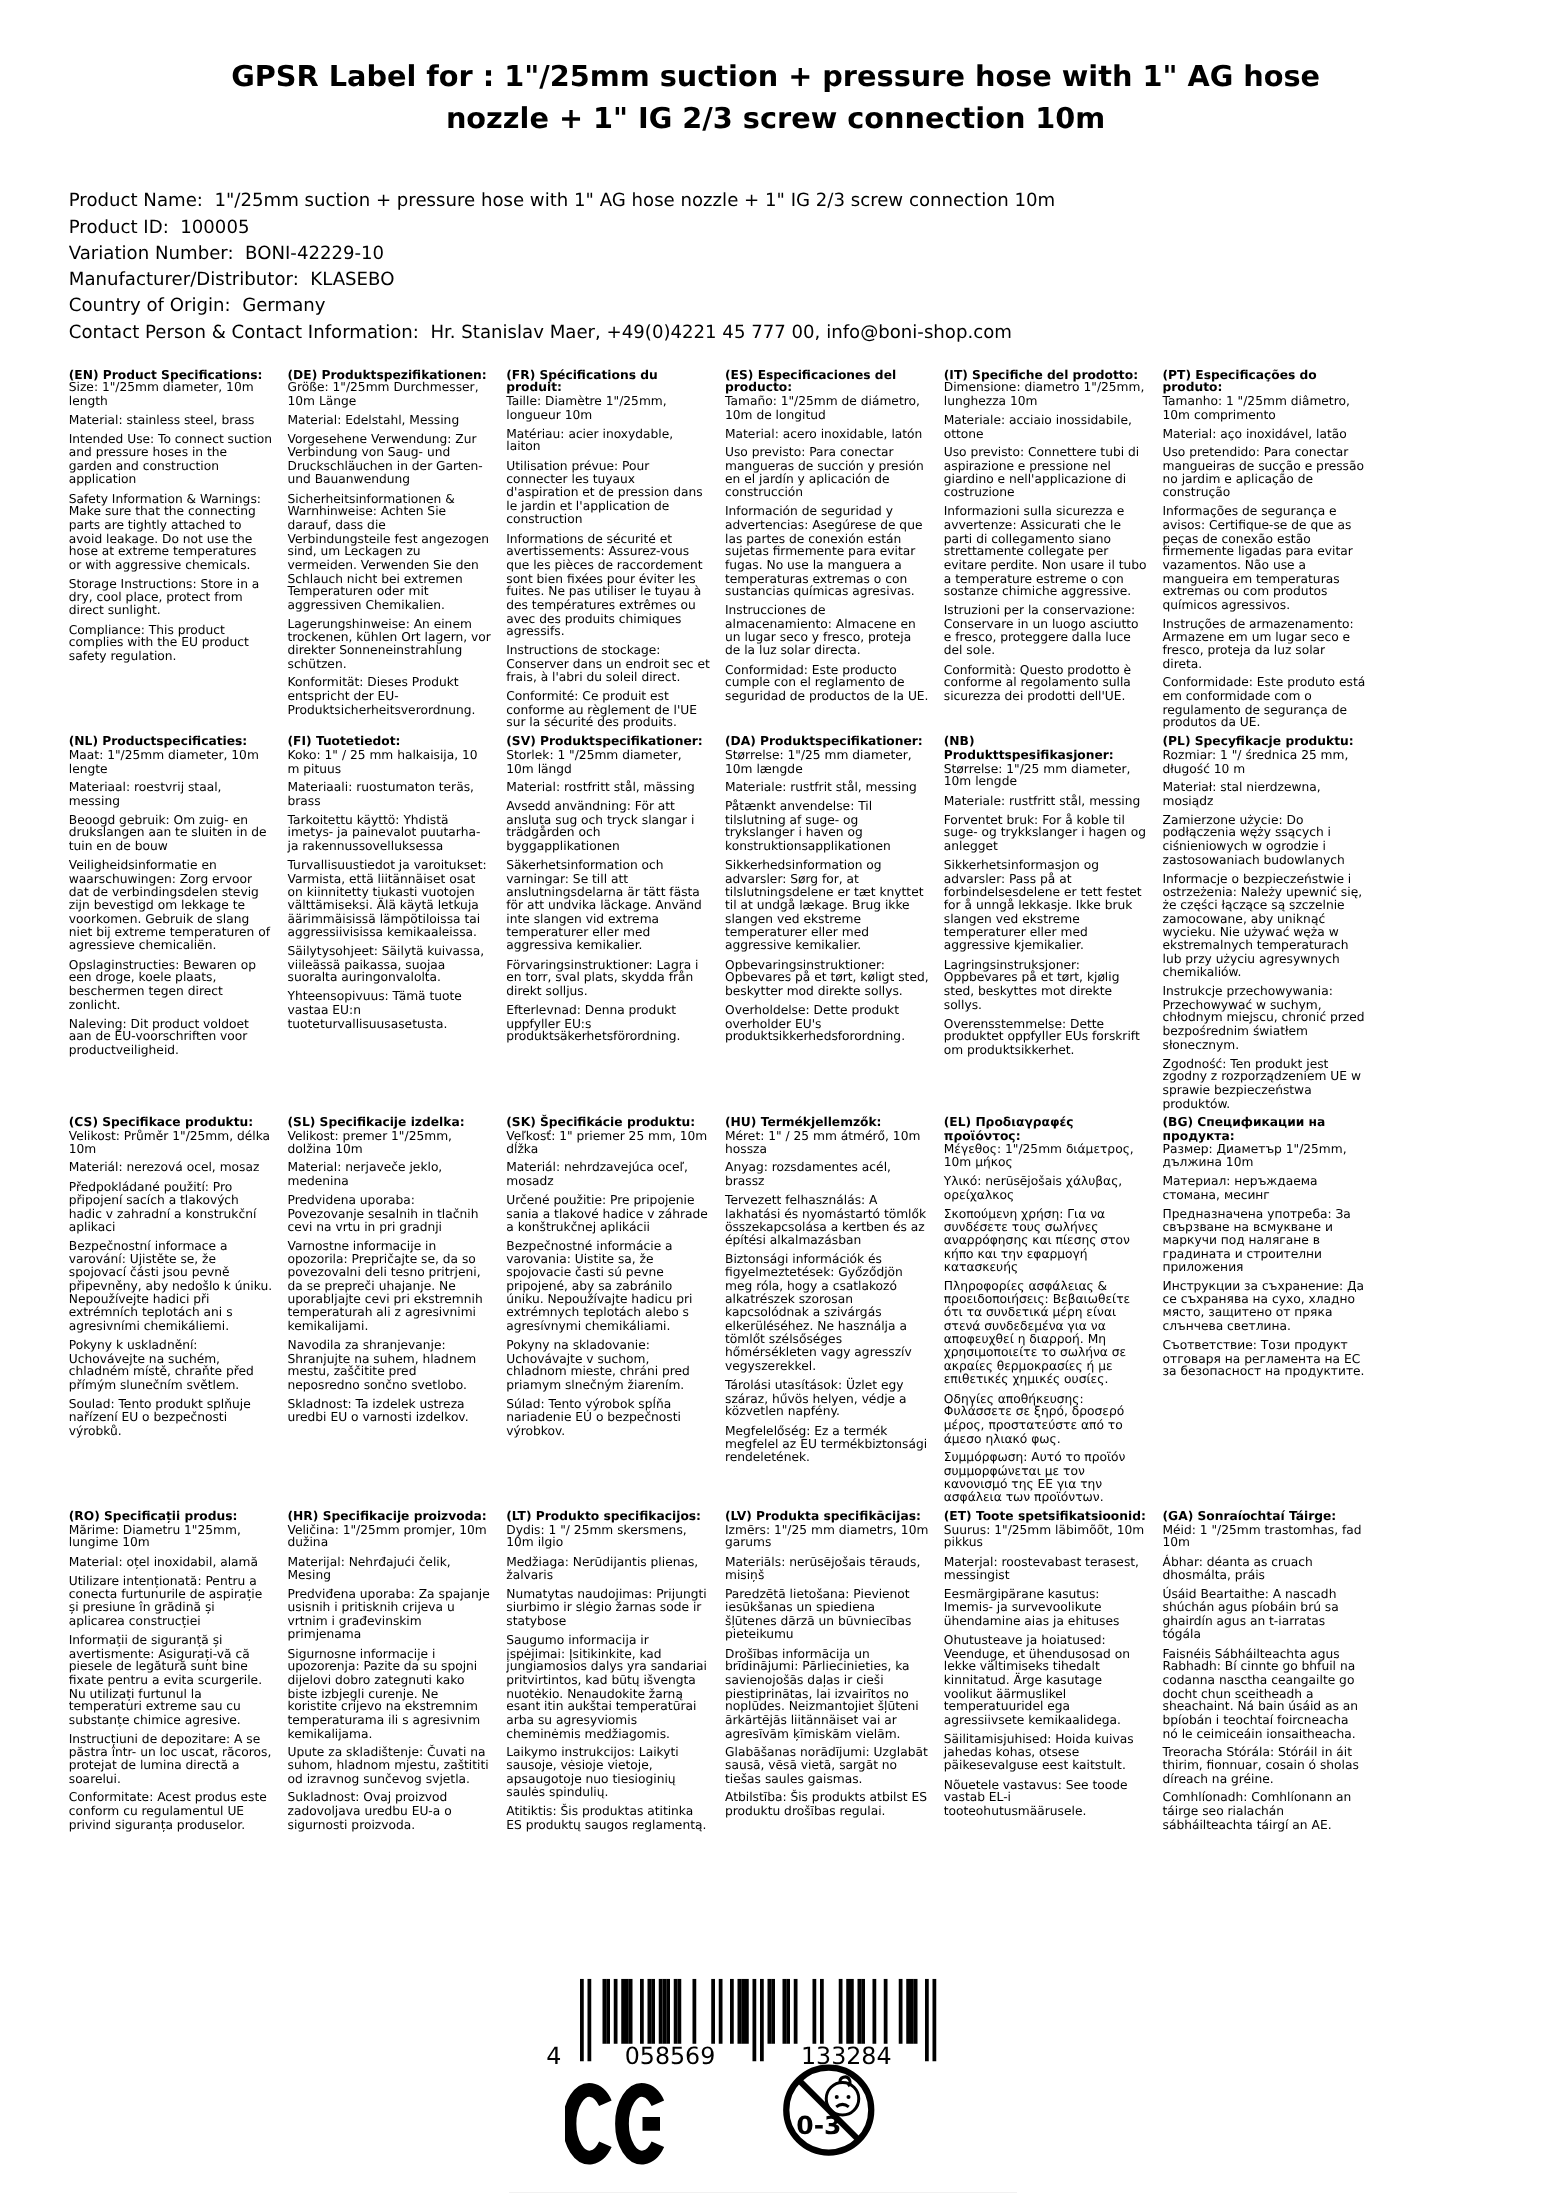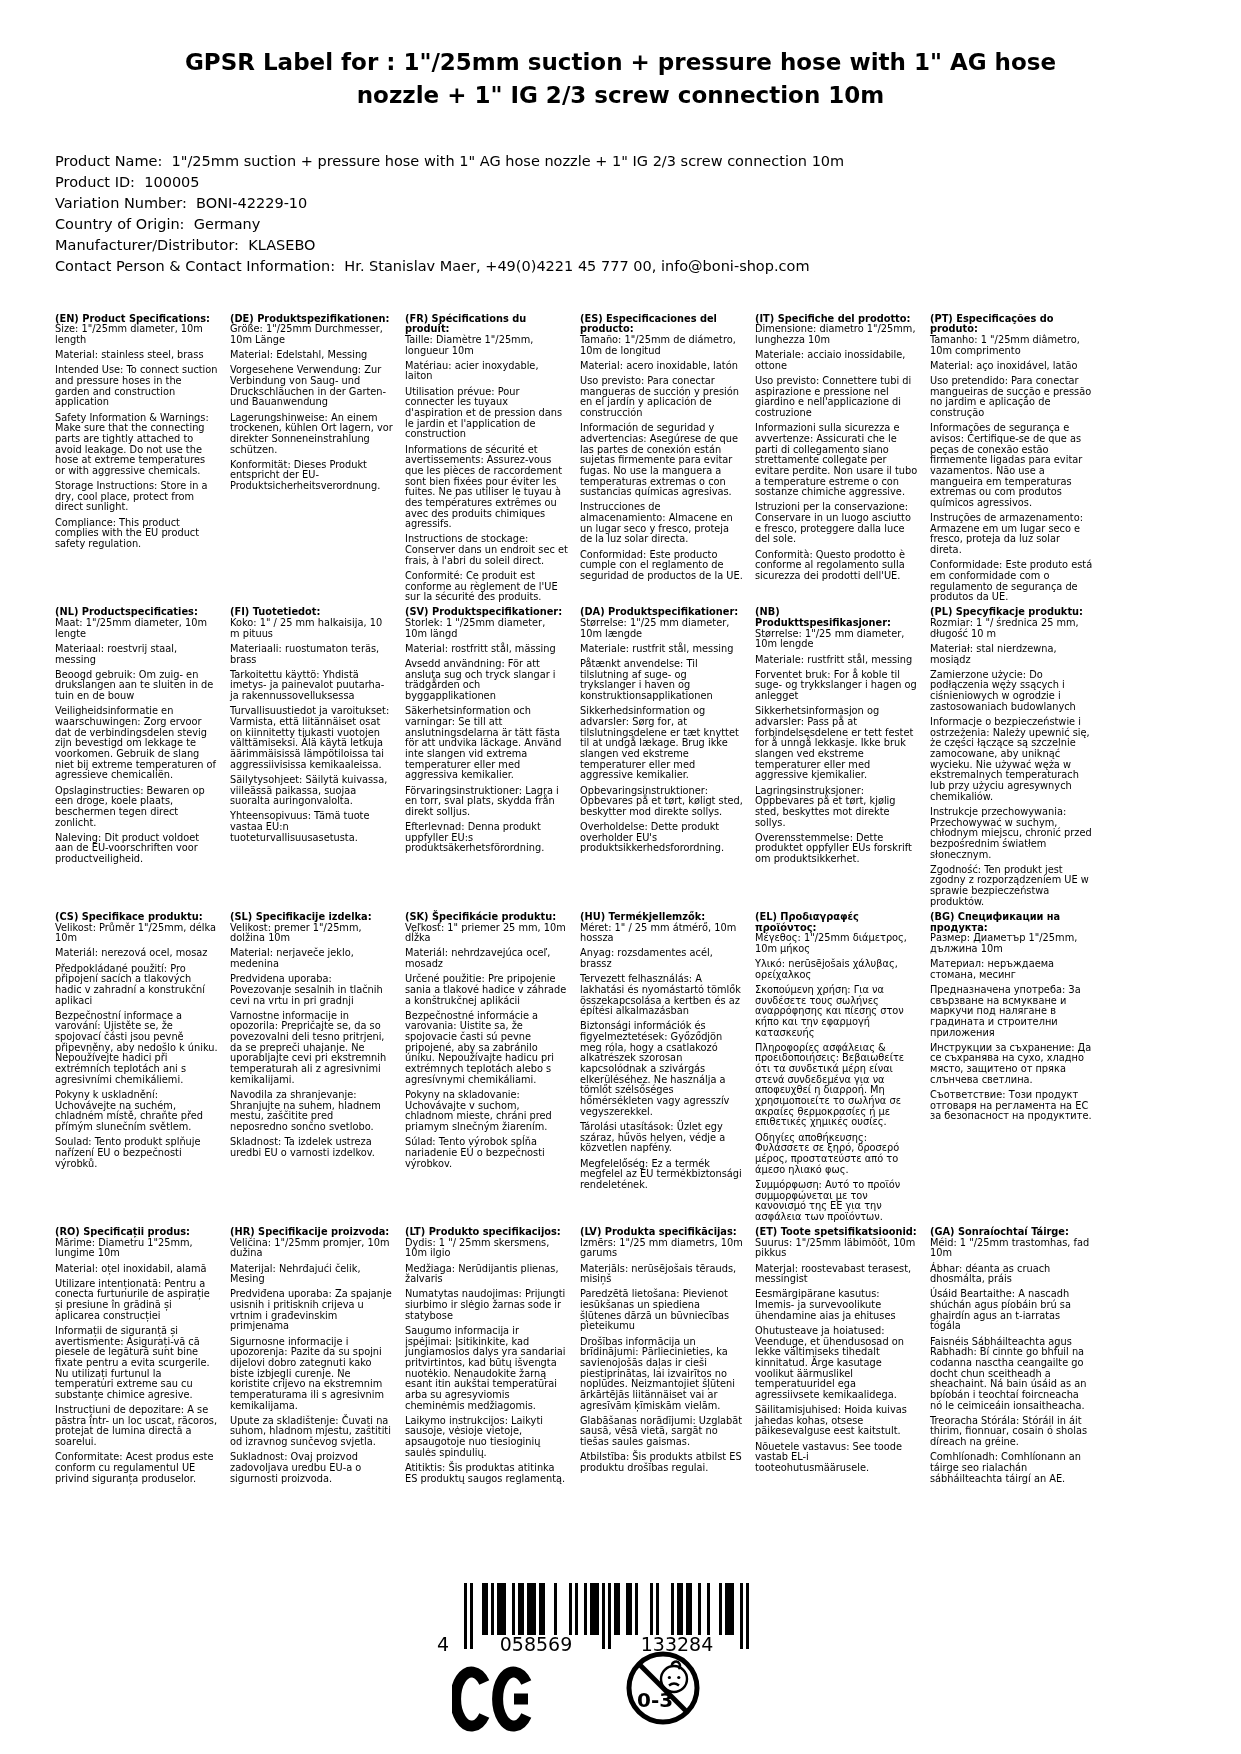--- a/index.html
+++ b/index.html
@@ -10,61 +10,62 @@
   .title{
     font-size:23px;font-weight:bold;text-align:center;line-height:1.45;
     margin:0 auto;padding-top:46px;max-width:920px;
   }
   .info{margin:38px 55px 0 55px;font-size:14.5px;line-height:1.46;}
   .info-row{white-space:nowrap;}
   .info-label{font-weight:normal;}
   .info-value{font-weight:normal;}
   .grid{
     display:grid;grid-template-columns:repeat(6,163px);column-gap:12px;
-    grid-auto-rows:minmax(278px,auto);margin:36px 0 0 55px;
+    grid-auto-rows:minmax(278px,auto);margin:18px 0 0 55px;
   }
   .spec{font-size:9.8px;line-height:1.09;}
   .spec-heading{font-weight:bold;}
   .spec-p{margin:0 0 4.5px 0;}
   .barcode{position:absolute;left:430px;top:1583px;}
   .ce-mark{position:absolute;left:452px;top:1660px;}
   .age-mark{position:absolute;left:625px;top:1650px;}
   svg text{font-family:"DejaVu Sans",sans-serif;}
 </style>
 </head>
 <body>
 
 <div class="page">
 
   <h1 class="title">GPSR Label for : 1"/25mm suction + pressure hose with 1" AG hose nozzle + 1" IG 2/3 screw connection 10m</h1>
 
   <div class="info" id="info">
       <div class="info-row"><span class="info-label">Product Name:</span><span class="info-value">&nbsp; 1"/25mm suction + pressure hose with 1" AG hose nozzle + 1" IG 2/3 screw connection 10m</span></div>
       <div class="info-row"><span class="info-label">Product ID:</span><span class="info-value">&nbsp; 100005</span></div>
       <div class="info-row"><span class="info-label">Variation Number:</span><span class="info-value">&nbsp; BONI-42229-10</span></div>
+      <div class="info-row"><span class="info-label">Manufacturer/Distributor:</span><span class="info-value">&nbsp; KLASEBO</span></div>
       <div class="info-row"><span class="info-label">Country of Origin:</span><span class="info-value">&nbsp; Germany</span></div>
-      <div class="info-row"><span class="info-label">Manufacturer/Distributor:</span><span class="info-value">&nbsp; KLASEBO</span></div>
       <div class="info-row"><span class="info-label">Contact Person &amp; Contact Information:</span><span class="info-value">&nbsp; Hr. Stanislav Maer, +49(0)4221 45 777 00, info@boni-shop.com</span></div>
     </div>
 
   <div class="grid" id="grid">
       <div class="spec">
         <div class="spec-heading">(EN) Product Specifications:</div>
         <p class="spec-p">Size: 1"/25mm diameter, 10m length</p>
         <p class="spec-p">Material: stainless steel, brass</p>
         <p class="spec-p">Intended Use: To connect suction and pressure hoses in the garden and construction application</p>
         <p class="spec-p">Safety Information &amp; Warnings: Make sure that the connecting parts are tightly attached to avoid leakage. Do not use the hose at extreme temperatures or with aggressive chemicals.</p>
         <p class="spec-p">Storage Instructions: Store in a dry, cool place, protect from direct sunlight.</p>
         <p class="spec-p">Compliance: This product complies with the EU product safety regulation.</p>
       </div>
       <div class="spec">
         <div class="spec-heading">(DE) Produktspezifikationen:</div>
         <p class="spec-p">Größe: 1"/25mm Durchmesser, 10m Länge</p>
         <p class="spec-p">Material: Edelstahl, Messing</p>
         <p class="spec-p">Vorgesehene Verwendung: Zur Verbindung von Saug- und Druckschläuchen in der Garten- und Bauanwendung</p>
+        <p class="spec-p">Sicherheitsinformationen &amp; Warnhinweise: Achten Sie darauf, dass die Verbindungsteile fest angezogen sind, um Leckagen zu vermeiden. Verwenden Sie den Schlauch nicht bei extremen Temperaturen oder mit aggressiven Chemikalien.</p>
         <p class="spec-p">Lagerungshinweise: An einem trockenen, kühlen Ort lagern, vor direkter Sonneneinstrahlung schützen.</p>
         <p class="spec-p">Konformität: Dieses Produkt entspricht der EU-Produktsicherheitsverordnung.</p>
       </div>
       <div class="spec">
         <div class="spec-heading">(FR) Spécifications du produit:</div>
         <p class="spec-p">Taille: Diamètre 1"/25mm, longueur 10m</p>
         <p class="spec-p">Matériau: acier inoxydable, laiton</p>
         <p class="spec-p">Utilisation prévue: Pour connecter les tuyaux d'aspiration et de pression dans le jardin et l'application de construction</p>
         <p class="spec-p">Informations de sécurité et avertissements: Assurez-vous que les pièces de raccordement sont bien fixées pour éviter les fuites. Ne pas utiliser le tuyau à des températures extrêmes ou avec des produits chimiques agressifs.</p>
         <p class="spec-p">Instructions de stockage: Conserver dans un endroit sec et frais, à l'abri du soleil direct.</p>

